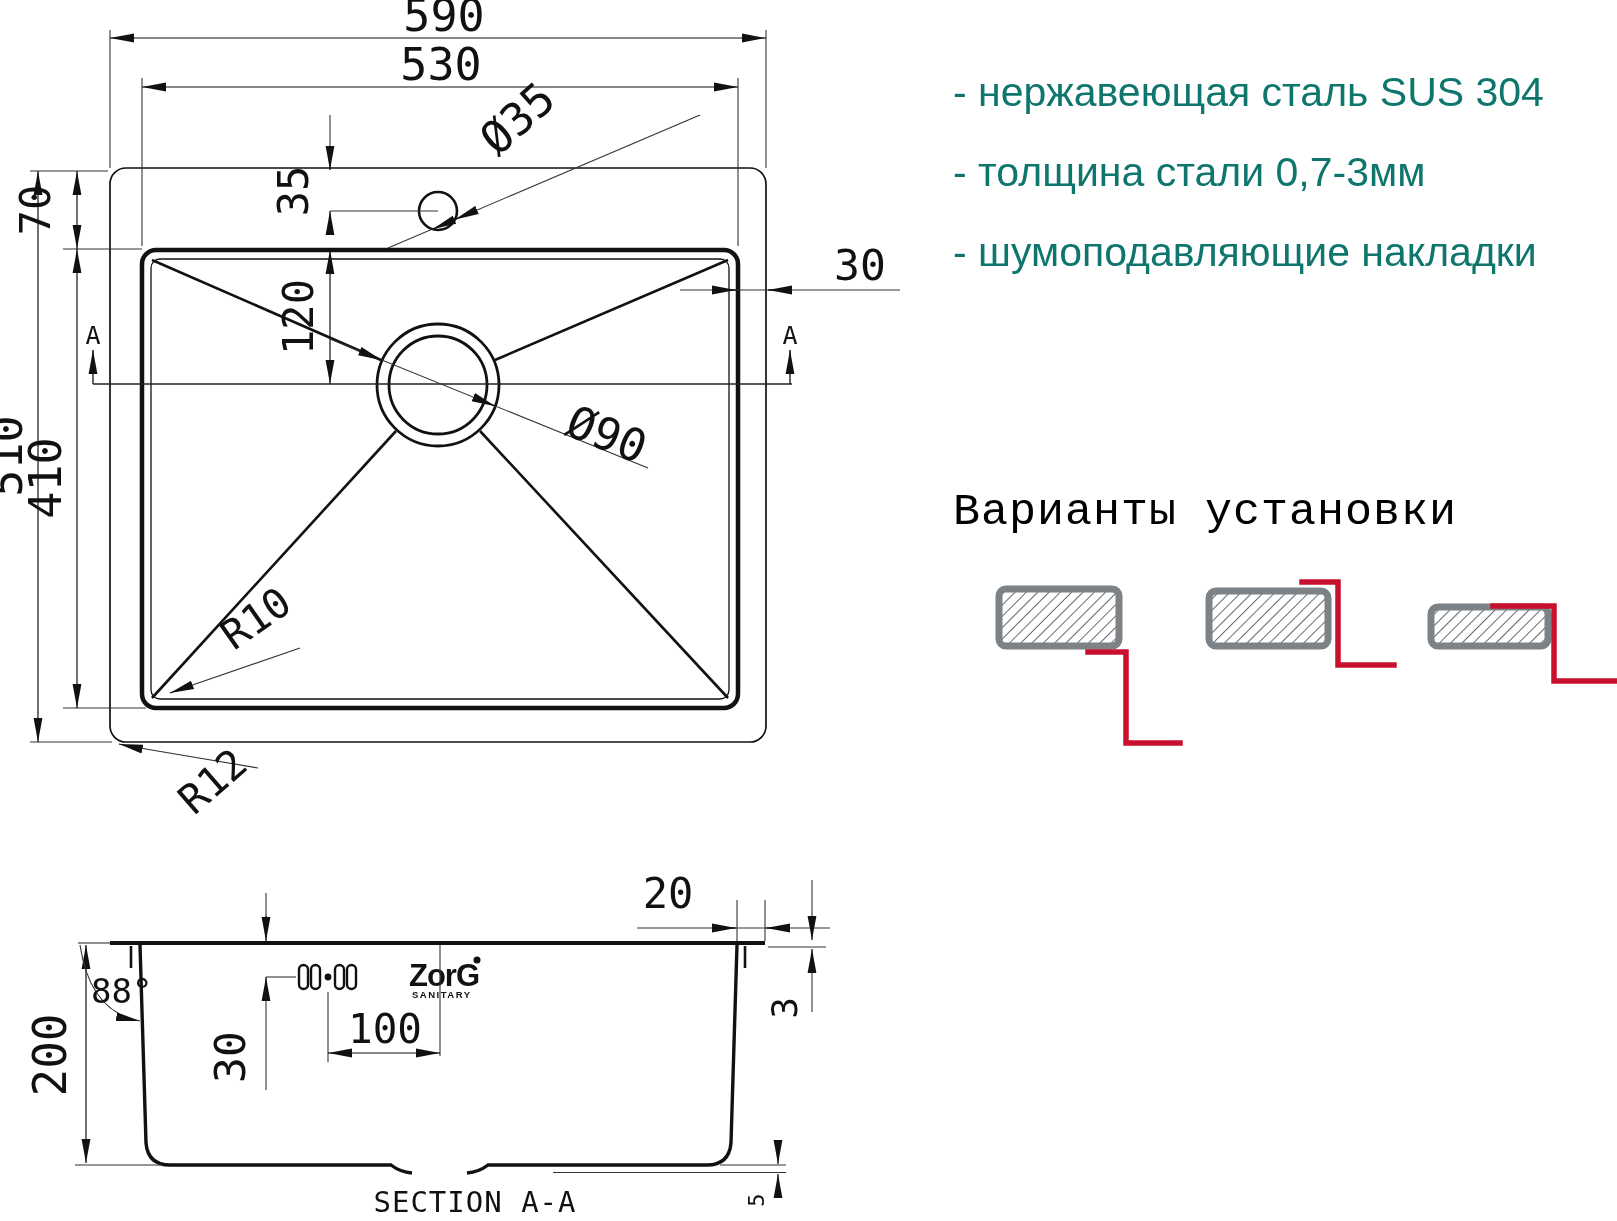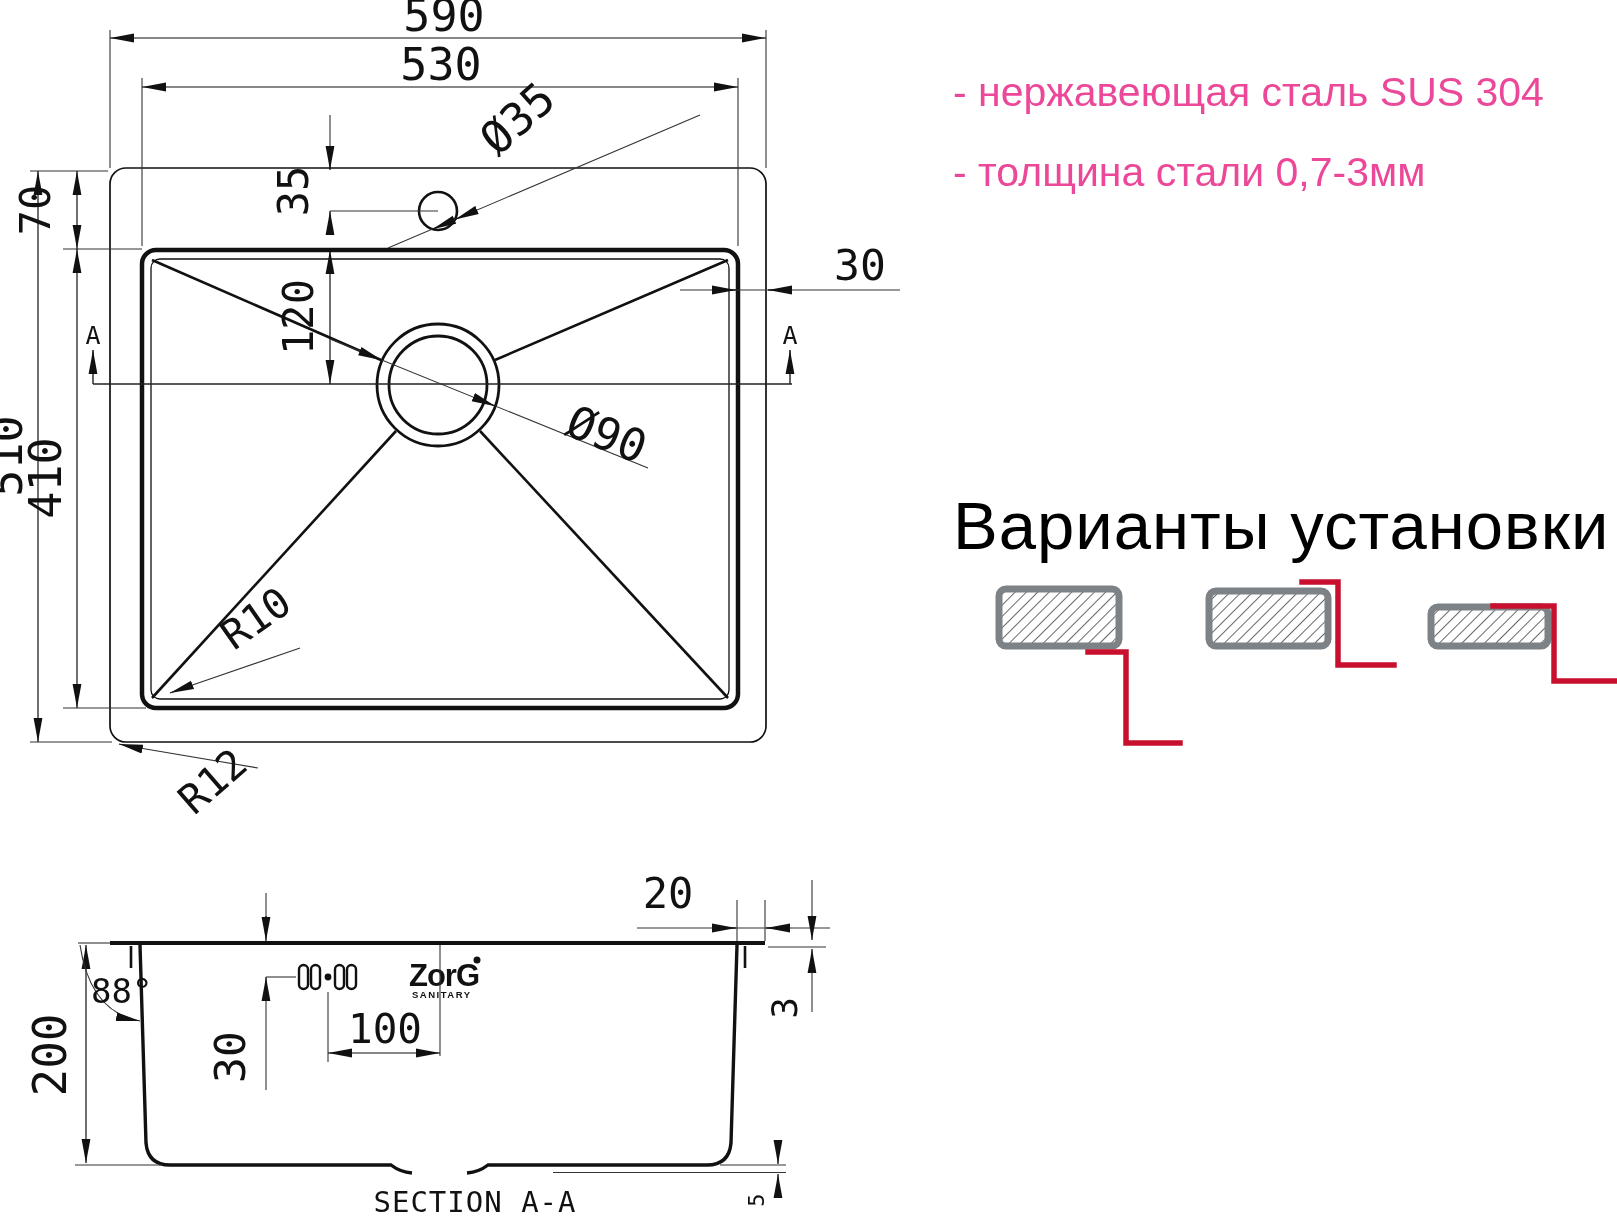--- a/index.html
+++ b/index.html
@@ -1,25 +1,25 @@
 <!DOCTYPE html>
 <html><head>
 <meta charset="utf-8">
 <style>
   html,body{margin:0;padding:0;background:#ffffff;}
   #stage{position:relative;width:1617px;height:1221px;background:#fff;overflow:hidden;
          font-family:"Liberation Sans",sans-serif;}
   #drawing{position:absolute;left:0;top:0;}
   
-  #features{position:absolute;left:953px;top:52px;width:660px;color:#ec4899;
+  #features{position:absolute;left:953px;top:52px;width:660px;color:#0f766e;
             font-size:41px;line-height:80px;white-space:nowrap;}
   #features .feat{height:80px;}
   
   #install-title{position:absolute;left:953px;top:487px;width:664px;
-                 font-family:Liberation Sans, sans-serif;font-size:67px;color:#000;
+                 font-family:Liberation Mono, monospace;font-size:45px;color:#000;
                  white-space:nowrap;letter-spacing:1px;}
   svg text{fill:#111;}
   .dimtxt{font-family:"DejaVu Sans Mono",monospace;}
   .cadline{stroke:#333;stroke-width:1.1;fill:none;}
   .thick{stroke:#111;fill:none;}
 </style>
 </head>
 <body>
 
 <div id="stage">
@@ -234,17 +234,18 @@
     <g>
       <rect x="1431" y="607" width="117" height="39" rx="7" fill="url(#hatch)" stroke="#7d8287" stroke-width="7"></rect>
       <path d="M1493,606 L1554,606 L1554,681 L1617,681" fill="none" stroke="#c8102e" stroke-width="5.5" stroke-linecap="square"></path>
     </g>
   </g>
 </svg>
 
   <div id="features">
     <div class="feat">- нержавеющая сталь SUS 304</div>
     <div class="feat">- толщина стали 0,7-3мм</div>
+    <div class="feat">- шумоподавляющие накладки</div>
   </div>
 
   <div id="install-title">Варианты установки</div>
 
 </div>
 
 </body></html>

